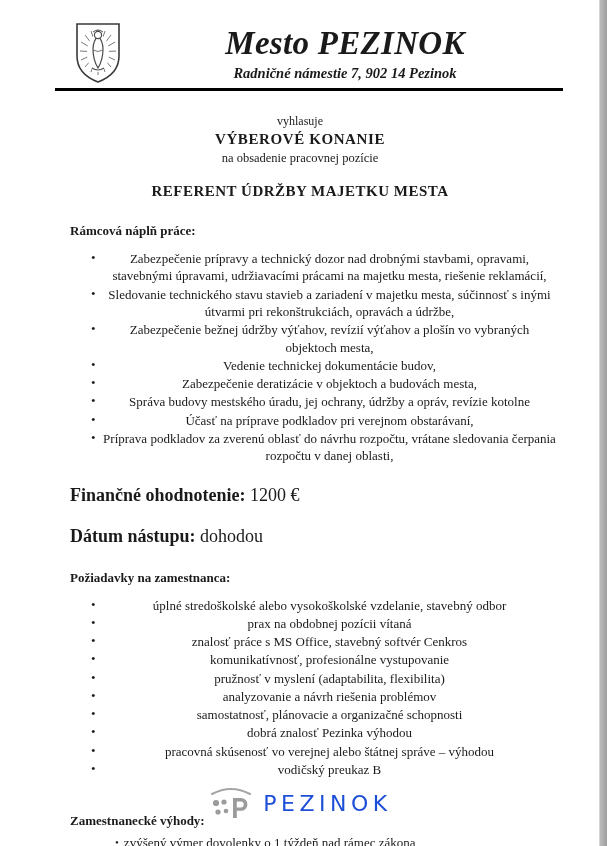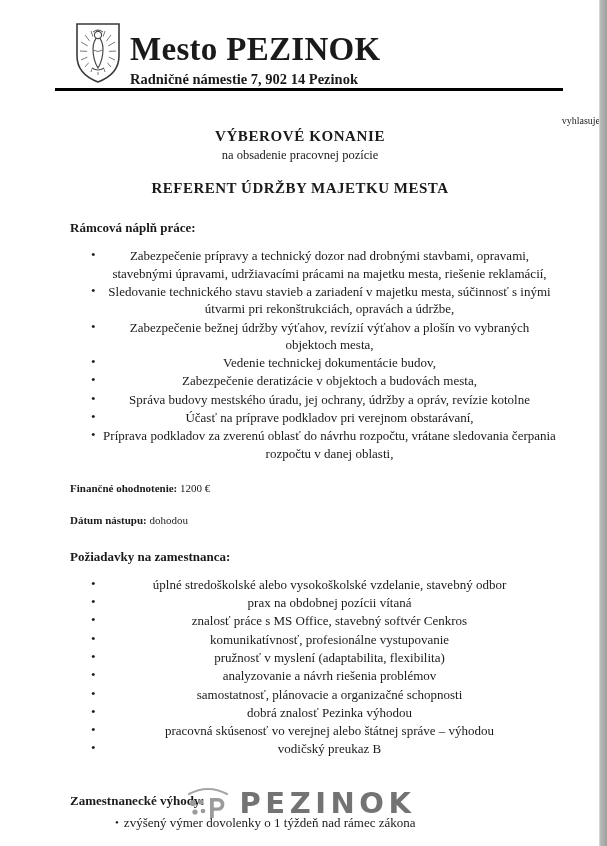--- a/index.html
+++ b/index.html
@@ -51,21 +51,23 @@
     position: absolute;
     left: 74px;
     top: 8px;
     width: 48px;
     height: 62px;
   }
   .header-text {
     position: absolute;
     left: 130px;
     right: 40px;
-    top: 18px;
+    top: 12px;
+    text-align: center;
+    font-style: italic;
   }
   .org-title {
     font-size: 33px;
     font-weight: bold;
     letter-spacing: 0.3px;
     line-height: 1.08;
     white-space: nowrap;
   }
   .org-address {
     font-size: 14.5px;
@@ -82,21 +84,21 @@
     background: #000000;
   }
 
   
   .announce {
     text-align: center;
     margin-top: 22px;
     font-size: 13px;
     line-height: 1.32;
   }
-  .announce .a-verb { font-size: 10px; text-align: right; }
+  .announce .a-verb { font-size: 12px; }
   .announce .a-kind {
     font-size: 15px;
     font-weight: bold;
     letter-spacing: 0.6px;
   }
   .announce .a-for { font-size: 12.5px; }
   .position-title {
     text-align: center;
     font-size: 15px;
     font-weight: bold;
@@ -108,21 +110,21 @@
   .content {
     padding: 0 44px 0 70px;
     font-size: 13px;
   }
   .section-head {
     font-weight: bold;
     font-size: 13px;
     margin-top: 23px;
   }
   .kv {
-    font-size: 11px;
+    font-size: 18px;
     margin-top: 20px;
   }
   .kv .k { font-weight: bold; }
   .kv .v { font-weight: normal; }
 
   ul.dot-list {
     list-style: none;
     margin: 11px 0 0 0;
     padding: 0;
   }
@@ -171,24 +173,24 @@
     justify-content: center;
     gap: 9px;
   }
   .logo-mark {
     width: 46px;
     height: 40px;
     flex: 0 0 auto;
   }
   .logo-word {
     font-family: "DejaVu Sans", "Liberation Sans", sans-serif;
-    font-size: 29px;
+    font-size: 22px;
     letter-spacing: 4.5px;
-    color: #737373;
-    font-weight: 700;
+    color: #1d4ed8;
+    font-weight: 400;
   }
 </style>
 </head>
 <body>
 
 <div class="page">
 
   <div class="header">
 
     <span class="crest">

